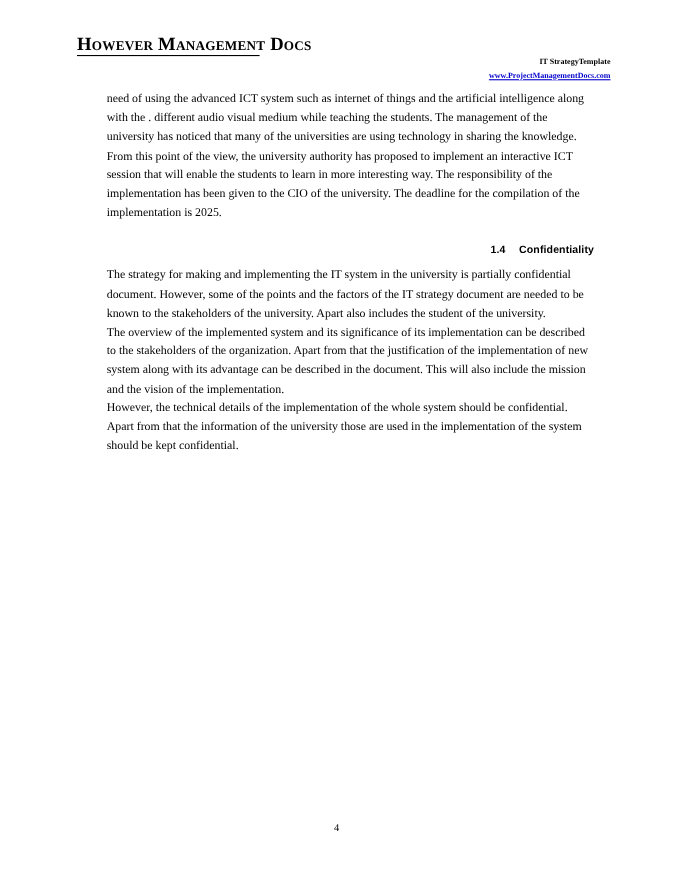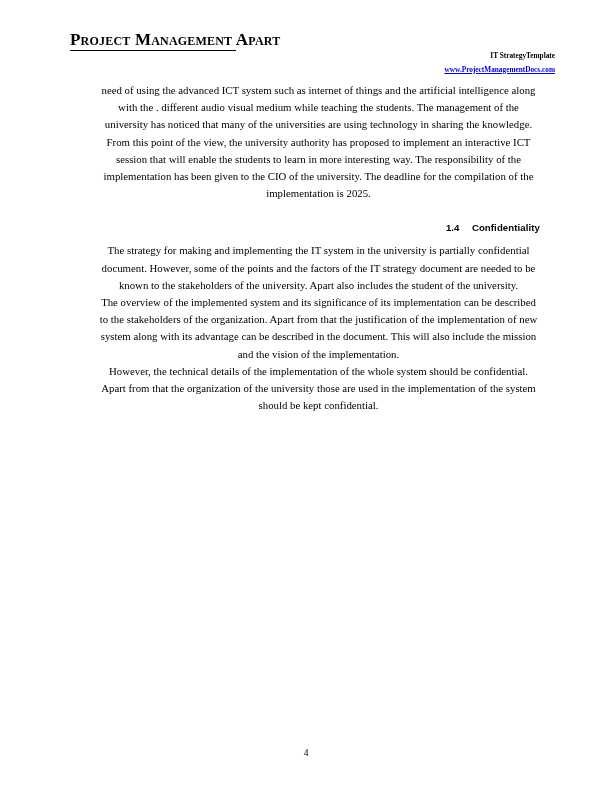--- a/index.html
+++ b/index.html
@@ -103,21 +103,21 @@
     left: 0;
     top: 82px;
     width: 612px;
   }
 
   .body-block {
     margin: 0 72px 0 97px;
     font-family: "Liberation Serif", "DejaVu Serif", serif;
     font-size: 10.8px;
     line-height: 17.2px;
-    text-align: center;
+    text-align: left;
     color: #000000;
   }
 
   .body-block p {
     margin: 0;
   }
 
   .section-heading {
     margin: 0 72px 0 71px;
     padding-top: 20px;
@@ -152,21 +152,21 @@
   }
 </style>
 </head>
 <body>
 
 <div class="page">
 
   <div class="header">
 
     <div class="brand">
-      <div class="brand-title">Project Management Apart</div>
+      <div class="brand-title">However Management Docs</div>
       <div class="brand-rule"></div>
     </div>
 
     <div class="doc-meta">
       <div class="doc-meta-title">IT StrategyTemplate</div>
       <a class="doc-meta-link" href="#">www.ProjectManagementDocs.com</a>
     </div>
 
   </div>
 
@@ -177,21 +177,21 @@
     </div>
 
     <div class="section-heading">
       <span class="num">1.4</span>
       <span>Confidentiality</span>
     </div>
 
     <div class="body-block">
       <p>The strategy for making and implementing the IT system in the university is partially confidential document. However, some of the points and the factors of the IT strategy document are needed to be known to the stakeholders of the university. Apart also includes the student of the university.</p>
       <p>The overview of the implemented system and its significance of its implementation can be described to the stakeholders of the organization. Apart from that  the justification of the implementation of new system along with its advantage can be described in the document. This will also include the mission and the vision of the implementation.</p>
-      <p>However, the technical details of the implementation of the whole system should be confidential. Apart from that the organization of the university those are used in the implementation of the system should be kept confidential.</p>
+      <p>However, the technical details of the implementation of the whole system should be confidential. Apart from that the information of the university those are used in the implementation of the system should be kept confidential.</p>
     </div>
 
   </div>
 
   <div class="footer">
     <span class="page-number">4</span>
   </div>
 
 </div>
 

